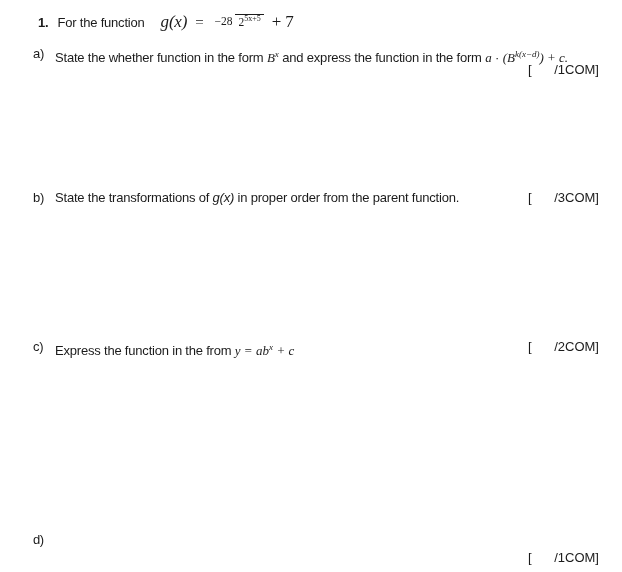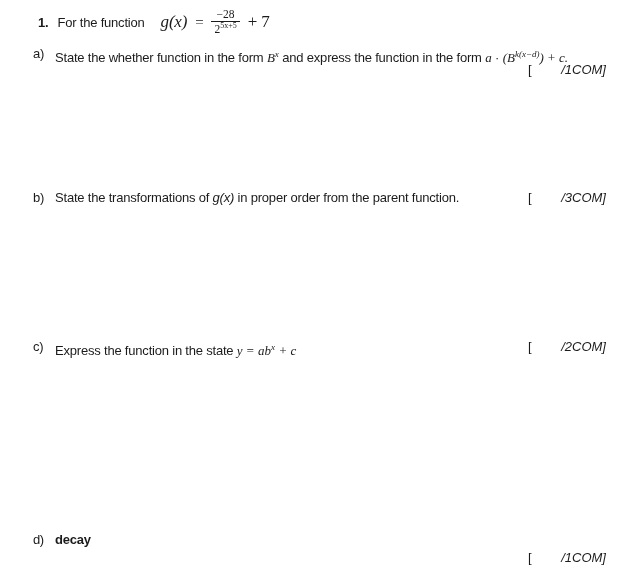--- a/index.html
+++ b/index.html
@@ -17,21 +17,21 @@
   
   .qline {
     position:absolute; top:4px; left:38px; height:36px;
     display:flex; align-items:center; white-space:nowrap;
   }
   .q-num { font-weight:700; margin-right:9px; }
   .q-intro { margin-right:16px; }
   .m-func { font-family:"Liberation Serif", serif; font-style:italic; font-size:17px; }
   .m-eq { font-family:"Liberation Serif", serif; font-size:15px; margin:0 8px; }
   .frac {
-    display:flex; flex-direction:column; align-items:center;
+    display:flex; align-items:center;
     font-family:"Liberation Serif", serif; font-size:11.5px; line-height:1.15;
     letter-spacing:0;
   }
   .frac-num { padding:0 3px; }
   .frac-den { border-top:1.2px solid #1b1b1b; padding:0 3px; }
   .frac sup { font-size:8px; line-height:1; vertical-align:super; }
   .m-tail { font-family:"Liberation Serif", serif; font-size:17px; margin-left:8px; }
 
   
   .part {
@@ -47,21 +47,21 @@
   b { font-weight:700; }
   .part-a { top:45px; }
   .part-b { top:189px; }
   .part-c { top:338px; }
   .part-d { top:531px; letter-spacing:-0.4px; }
   .part-d .dline2 { letter-spacing:-0.2px; }
 
   
   .marks { position:absolute; left:0; width:622px; height:18px; line-height:18px; letter-spacing:0; }
   .marks .bracket { position:absolute; left:528px; }
-  .marks .score { position:absolute; right:16px;font-style:italic; }
+  .marks .score { position:absolute; right:23px; }
   .marks-a { top:61px; }
   .marks-b { top:189px; }
   .marks-c { top:338px; }
   .marks-d { top:549px; }
 </style>
 </head>
 <body>
 
 <div class="page">
 
@@ -97,34 +97,31 @@
     <span class="isans">g(x)</span>
     <span>in proper order from the parent function.</span>
   </div>
   <div class="marks marks-b">
     <span class="bracket">[</span>
     <span class="score">/3COM]</span>
   </div>
 
   <div class="part part-c">
     <span class="lbl">c)</span>
-    <span>Express the function in the state</span>
+    <span>Express the function in the from</span>
     <span class="im">y =</span>
     <span class="im">ab</span><sup class="im">x</sup>
     <span class="im">+ c</span>
   </div>
   <div class="marks marks-c">
     <span class="bracket">[</span>
     <span class="score">/2COM]</span>
   </div>
 
   <div class="part part-d">
     <span class="lbl">d)</span>
-    <div class="dline2">
-      <b>decay</b>
-    </div>
   </div>
   <div class="marks marks-d">
     <span class="bracket">[</span>
     <span class="score">/1COM]</span>
   </div>
 
 </div>
 
 </body></html>

